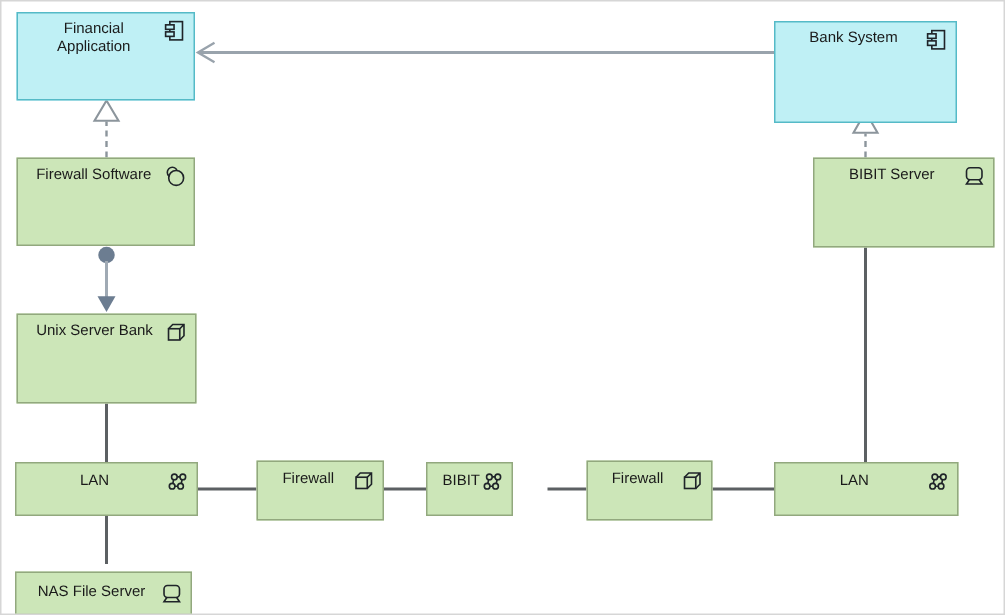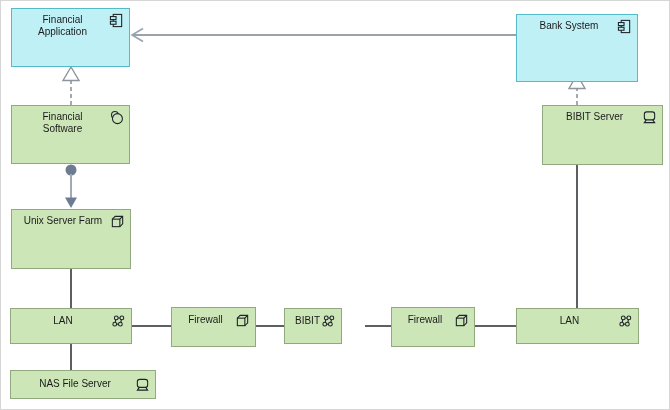--- a/index.html
+++ b/index.html
@@ -93,37 +93,37 @@
   <div class="node app" style="left:515px;top:13px;width:122px;height:68px">
     <span class="label">Bank System</span>
     <svg class="icon" viewBox="0 0 16 16">
       <rect class="ln" x="4.5" y="1.5" width="9" height="13"></rect>
       <rect class="ln fill-app" x="1.5" y="3.8" width="6" height="3.2"></rect>
       <rect class="ln fill-app" x="1.5" y="8.8" width="6" height="3.2"></rect>
     </svg>
   </div>
 
   <div class="node tech" style="left:10px;top:104px;width:119px;height:59px">
-    <span class="label">Financial Software</span>
+    <span class="label">Firewall Software</span>
     <svg class="icon" viewBox="0 0 16 16">
       <circle class="ln" cx="6.3" cy="5.2" r="3.6"></circle>
       <circle class="ln fill-tech" cx="9" cy="9.2" r="5.3"></circle>
     </svg>
   </div>
 
   <div class="node tech" style="left:541px;top:104px;width:121px;height:60px">
     <span class="label">BIBIT Server</span>
     <svg class="icon" viewBox="0 0 16 16">
       <rect class="ln" x="2.5" y="2" width="11" height="8.5" rx="2.5"></rect>
       <path class="ln" d="M4.5 10.5 L2.5 13.5 H13.5 L11.5 10.5"></path>
     </svg>
   </div>
 
   <div class="node tech" style="left:10px;top:208px;width:120px;height:60px">
-    <span class="label">Unix Server Farm</span>
+    <span class="label">Unix Server Bank</span>
     <svg class="icon" viewBox="0 0 16 16">
       <rect class="ln" x="2.5" y="5.5" width="8" height="8"></rect>
       <path class="ln" d="M2.5 5.5 L5.5 2.5 H13.5 V10.5 L10.5 13.5 M10.5 5.5 L13.5 2.5"></path>
     </svg>
   </div>
 
   <div class="node tech h-sm" style="left:9px;top:307px;width:122px;height:36px">
     <span class="label">LAN</span>
     <svg class="icon" viewBox="0 0 16 16">
       <circle class="ln" cx="5.6" cy="4.2" r="2"></circle>
@@ -165,21 +165,21 @@
     <span class="label">LAN</span>
     <svg class="icon" viewBox="0 0 16 16">
       <circle class="ln" cx="5.6" cy="4.2" r="2"></circle>
       <circle class="ln" cx="11.6" cy="4.2" r="2"></circle>
       <circle class="ln" cx="4" cy="10.8" r="2"></circle>
       <circle class="ln" cx="10" cy="10.8" r="2"></circle>
       <path class="ln" d="M7.6 4.2 H9.6 M6 10.8 H8 M5.1 6.1 L4.5 8.9 M11.1 6.1 L10.5 8.9"></path>
     </svg>
   </div>
 
-  <div class="node tech h-xs" style="left:9px;top:369px;width:146px;height:29px">
+  <div class="node tech h-xs" style="left:9px;top:380px;width:118px;height:29px">
     <span class="label">NAS File Server</span>
     <svg class="icon" viewBox="0 0 16 16">
       <rect class="ln" x="2.5" y="2" width="11" height="8.5" rx="2.5"></rect>
       <path class="ln" d="M4.5 10.5 L2.5 13.5 H13.5 L11.5 10.5"></path>
     </svg>
   </div>
 
 </div>
 
 </body></html>

